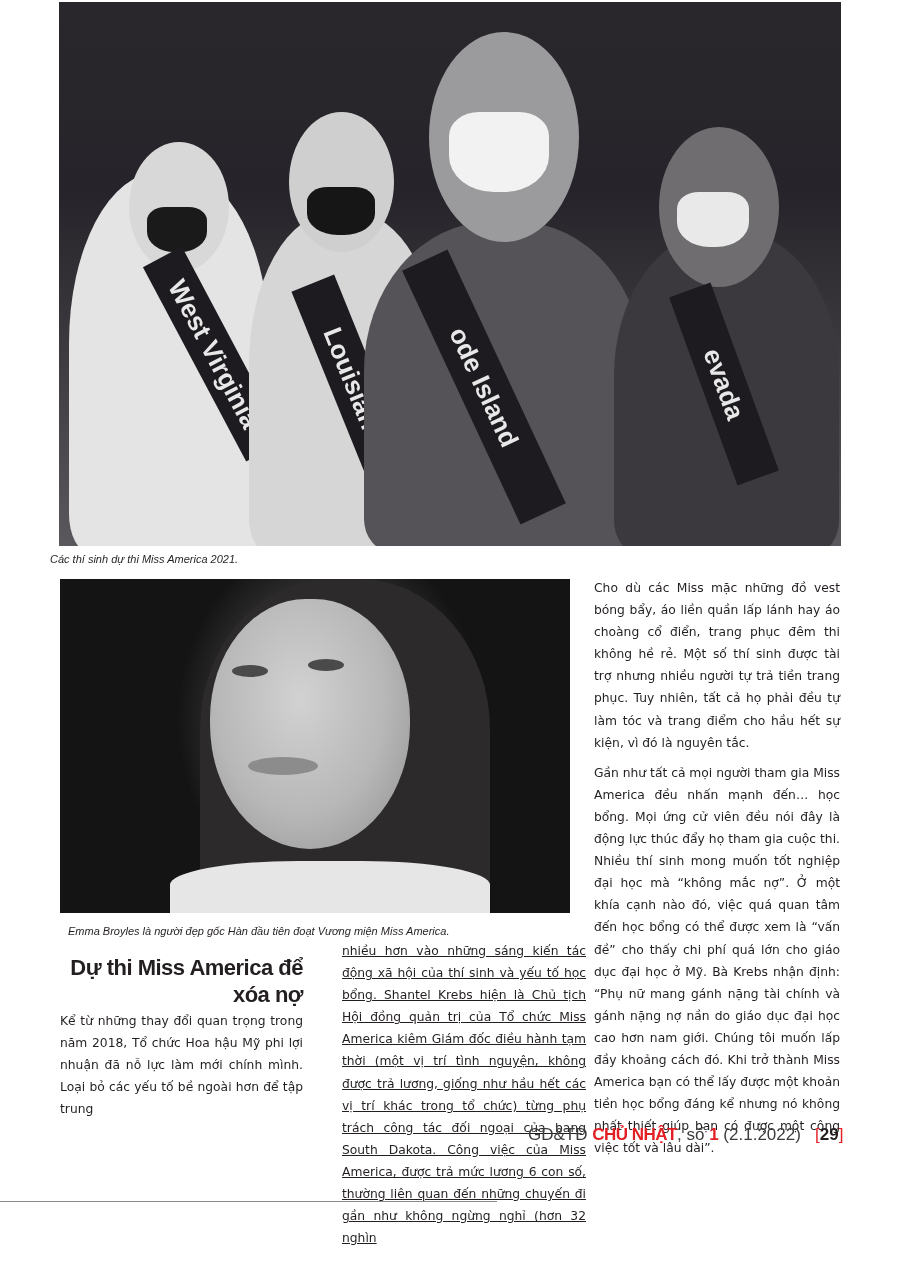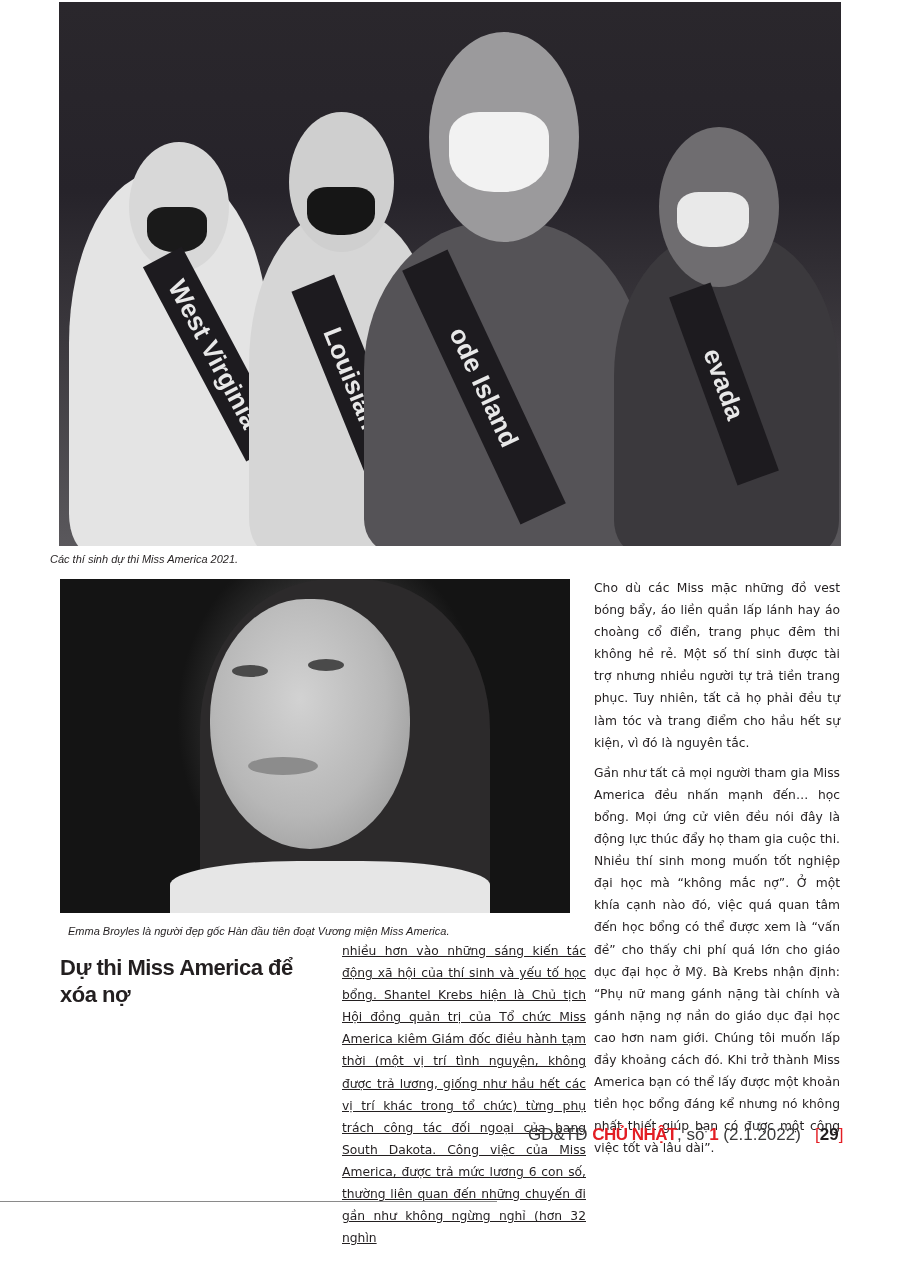--- a/index.html
+++ b/index.html
@@ -26,21 +26,21 @@
   #caption-portrait { left: 68px; top: 918px; margin-top: 7px; }
 
   .col { position: absolute; font-family: "DejaVu Sans", sans-serif; font-size: 12.3px;
          line-height: 22.1px; text-align: justify; color: #231f20; }
   .col p { margin: 0 0 8px 0; }
   #col-left { left: 60px; top: 940px; width: 243px; }
   #col-mid { left: 342px; top: 940px; width: 244px; text-decoration: underline; }
   #col-right { left: 594px; top: 577px; width: 246px; }
 
   .heading { font-family: "Liberation Sans", sans-serif; font-weight: bold; font-size: 22px;
-             line-height: 27px; margin: 14px 0 2px 0; letter-spacing: -0.5px; color: #231f20; text-align: left; }
+             line-height: 27px; margin: 14px 0 2px 0; letter-spacing: -0.5px; color: #231f20; text-align: right; }
 
   #footer-rule { position: absolute; left: 0; top: 1201px; width: 497px; height: 1px; background: #8a8a8a; }
   #footer { position: absolute; left: 528px; top: 1125px; font-family: "Liberation Sans", sans-serif;
             font-size: 17px; color: #3c3c3c; white-space: nowrap; }
   #footer .brand { color: #e31e24; font-weight: bold; letter-spacing: -0.5px; }
   #footer .issue { color: #e31e24; font-weight: bold; }
   #footer .bracket { color: #e31e24; }
   #footer .pnum { color: #231f20; font-weight: bold; }
 </style>
 </head>
@@ -83,20 +83,21 @@
   <div style="position:absolute;left:150px;top:20px;width:200px;height:250px;border-radius:48% 48% 50% 50%;background:radial-gradient(ellipse at 45% 40%, #d2d2d2 0%, #b7b7b7 55%, #8e8e8e 100%);"></div>
   <div style="position:absolute;left:172px;top:86px;width:36px;height:12px;border-radius:50%;background:#4a4a4a;"></div>
   <div style="position:absolute;left:248px;top:80px;width:36px;height:12px;border-radius:50%;background:#4a4a4a;"></div>
   <div style="position:absolute;left:188px;top:178px;width:70px;height:18px;border-radius:50%;background:#8c8c8c;"></div>
   <div style="position:absolute;left:110px;top:282px;width:320px;height:60px;border-radius:40% 40% 0 0;background:#e6e6e6;"></div>
 </div>
 <div class="caption" id="caption-portrait">Emma Broyles là người đẹp gốc Hàn đầu tiên đoạt Vương miện Miss America.</div>
 
 <div class="col" id="col-left">
   <div class="heading">Dự thi Miss America để xóa nợ</div>
+  <p>Kể từ những thay đổi quan trọng trong năm 2018, Tổ chức Hoa hậu Mỹ phi lợi nhuận đã nỗ lực làm mới chính mình. Loại bỏ các yếu tố bề ngoài hơn để tập trung</p>
 </div>
 
 <div class="col" id="col-mid">
   <p>nhiều hơn vào những sáng kiến tác động xã hội của thí sinh và yếu tố học bổng. Shantel Krebs hiện là Chủ tịch Hội đồng quản trị của Tổ chức Miss America kiêm Giám đốc điều hành tạm thời (một vị trí tình nguyện, không được trả lương, giống như hầu hết các vị trí khác trong tổ chức) từng phụ trách công tác đối ngoại của bang South Dakota. Công việc của Miss America, được trả mức lương 6 con số, thường liên quan đến những chuyến đi gần như không ngừng nghỉ (hơn 32 nghìn</p>
 </div>
 
 <div class="col" id="col-right">
   <p>Cho dù các Miss mặc những đồ vest bóng bẩy, áo liền quần lấp lánh hay áo choàng cổ điển, trang phục đêm thi không hề rẻ. Một số thí sinh được tài trợ nhưng nhiều người tự trả tiền trang phục. Tuy nhiên, tất cả họ phải đều tự làm tóc và trang điểm cho hầu hết sự kiện, vì đó là nguyên tắc.</p>
   <p>Gần như tất cả mọi người tham gia Miss America đều nhấn mạnh đến… học bổng. Mọi ứng cử viên đều nói đây là động lực thúc đẩy họ tham gia cuộc thi. Nhiều thí sinh mong muốn tốt nghiệp đại học mà “không mắc nợ”. Ở một khía cạnh nào đó, việc quá quan tâm đến học bổng có thể được xem là “vấn đề” cho thấy chi phí quá lớn cho giáo dục đại học ở Mỹ. Bà Krebs nhận định: “Phụ nữ mang gánh nặng tài chính và gánh nặng nợ nần do giáo dục đại học cao hơn nam giới. Chúng tôi muốn lấp đầy khoảng cách đó. Khi trở thành Miss America bạn có thể lấy được một khoản tiền học bổng đáng kể nhưng nó không nhất thiết giúp bạn có được một công việc tốt và lâu dài”.</p>
 

